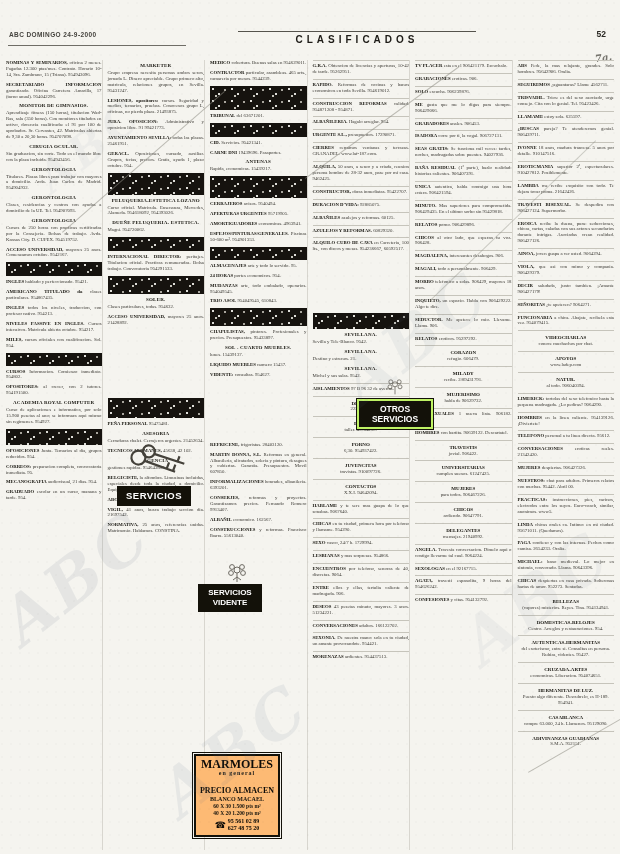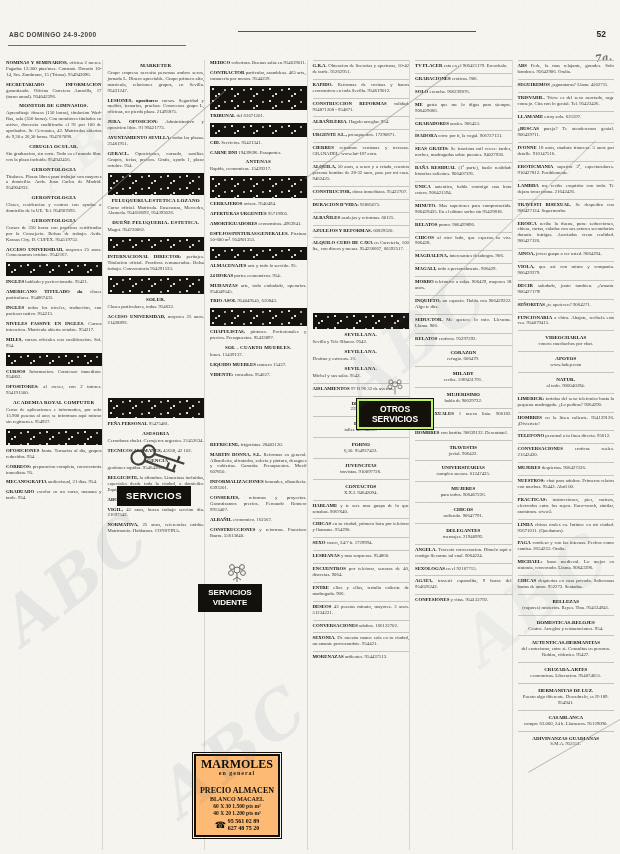--- a/index.html
+++ b/index.html
@@ -66,20 +66,21 @@
     background-image:radial-gradient(circle at 2px 3px,rgba(40,38,30,.12) .5px,transparent .8px);
     background-size:9px 13px}
 </style>
 </head>
 <body>
 
 <div class="masthead">
   <div class="edition">ABC DOMINGO 24-9-2000</div>
   <div class="edition-rule"></div>
   <div class="center-rule"></div>
+  <div class="section-title">CLASIFICADOS</div>
   <div class="pageno">52</div>
   <div class="folio">7a.</div>
 </div>
 
 <div class="cols">
   <div class="col">
       <div class="ad"><b class="lead">NOMINAS Y SEMINARIOS,</b> <span>oficina 2 meses. Pagadas 12.300 ptas/mes. Contrato. Horario 10-14, Sra. Zambrano, 15 (Triana). 954943096.</span></div>
       <div class="ad"><b class="lead">SECRETARIADO INFORMACION</b> <span>garantizado. Oficina Carretera Amarilla, 17 (turno anual). 954042296.</span></div>
       <div class="sec">
         <div class="h">MONITOR DE GIMNASIOS.</div>

